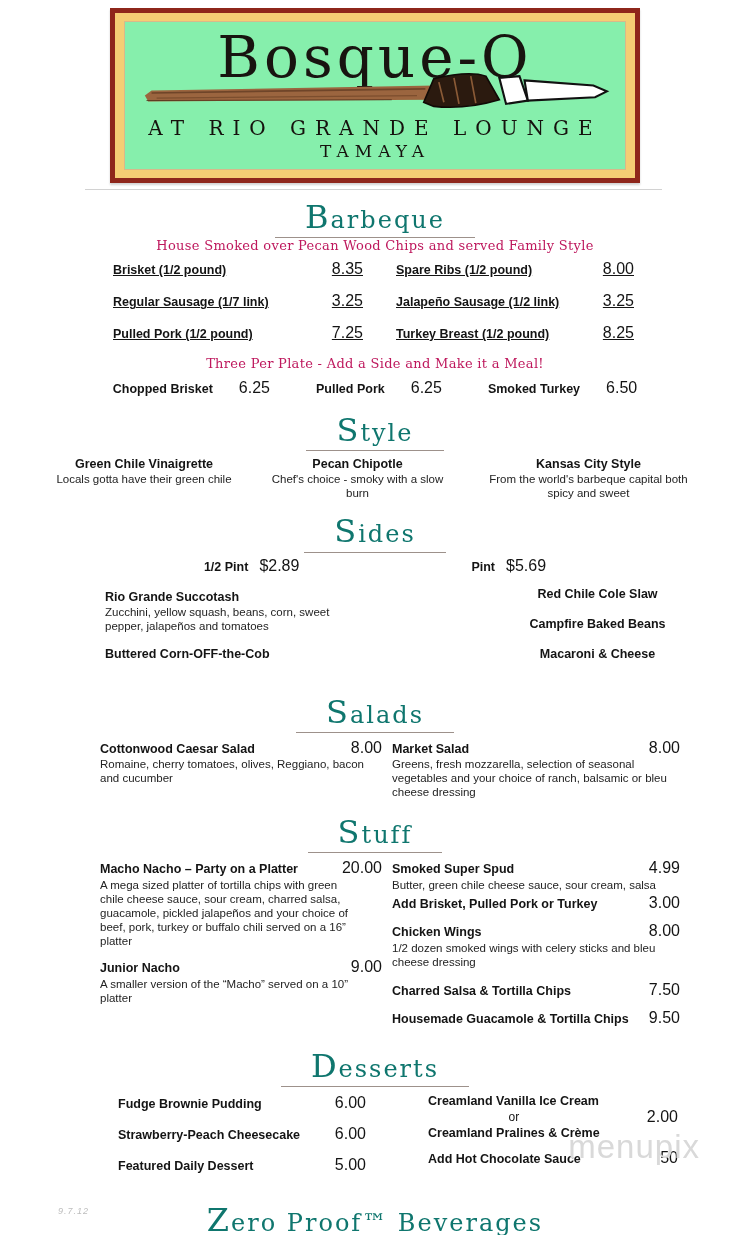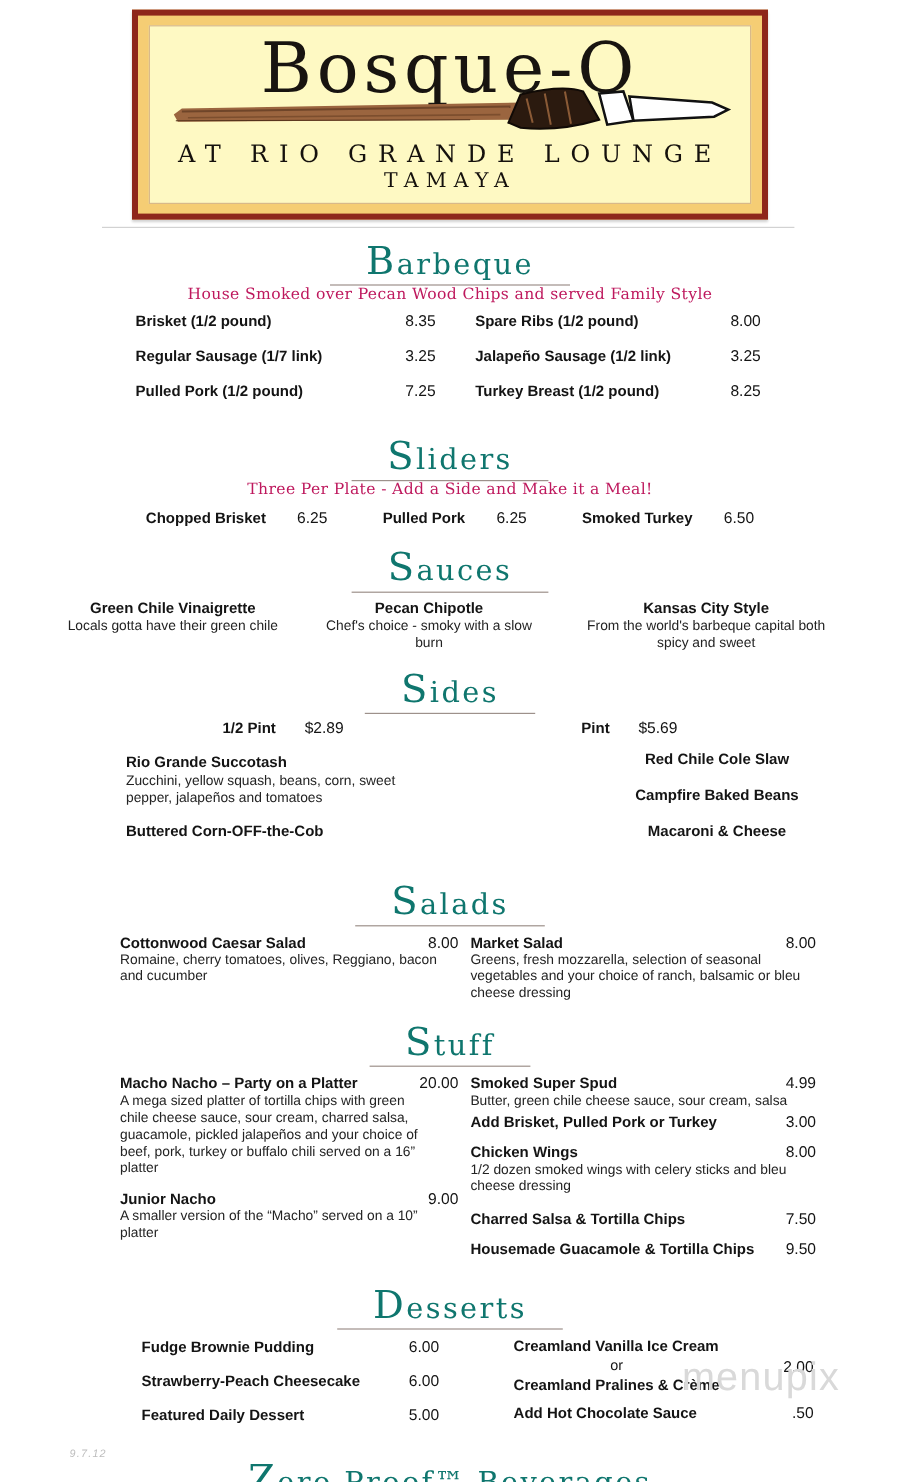--- a/index.html
+++ b/index.html
@@ -16,21 +16,21 @@
   
   .logo-frame {
     width:530px;
     margin:8px auto 0;
     border:5px solid #8e261b;
     background:#f5cd74;
     padding:8px 9px;
     box-shadow:0 2px 2px rgba(0,0,0,.18);
   }
   .logo-inner {
-    background:#fef9c3;
+    background:#86efac;
     border:1px solid #d8b98a;
     text-align:center;
     padding:6px 6px 8px;
   }
   .logo-title {
     font-family:"DejaVu Serif", serif;
     font-size:58px;
     line-height:1.0;
     letter-spacing:4px;
     color:#181410;
@@ -61,41 +61,41 @@
   }
   .sec-title::first-letter { font-size:32px; }
   .hand {
     font-family:"DejaVu Serif", serif;
     font-size:13px; letter-spacing:.3px; color:#be185d;
     text-align:center;
   }
 
   
   .nm { font-weight:bold; font-size:12.5px; }
-  .pr { font-size:13px; font-weight:normal; white-space:nowrap; }
+  .pr { font-size:16px; font-weight:normal; white-space:nowrap; }
   .ds { font-size:11.5px; line-height:1.22; color:#232323; }
   .rowline { display:flex; justify-content:space-between; align-items:baseline; }
 
   
-  .bbq-cols { display:flex; justify-content:space-between; padding:0 116px 0 113px; margin-top:7px; }
+  .bbq-cols { display:flex; justify-content:space-between; padding:0 116px 0 113px; margin-top:7px;text-decoration:underline; }
   .bbq-col { width:250px; }
   .bbq-col.right { width:238px; }
   .bbq-col .rowline { margin-bottom:14px; }
 
   
   .slider-row { display:flex; justify-content:center; gap:46px; margin-top:8px; }
   .slider-item { display:flex; gap:26px; align-items:baseline; }
 
   
   .sauce-row { display:flex; justify-content:center; gap:36px; margin-top:6px; }
   .sauce { text-align:center; }
   .sauce .ds { margin-top:1px; }
 
   
-  .sides-prices { display:flex; justify-content:center; gap:24px; margin-top:4px; font-size:12.5px; align-items:baseline; }
+  .sides-prices { display:flex; justify-content:center; gap:11px; margin-top:4px; font-size:12.5px; align-items:baseline; }
   .sides-prices .gap { width:150px; }
   .sides-cols { display:flex; padding:0 70px 0 105px; margin-top:12px; justify-content:space-between; }
   .sides-col1 { width:225px; text-align:left; }
   .sides-col2 { width:195px; text-align:center; }
   .sides-col3 { width:165px; text-align:center; }
   .sides-col2 .nm, .sides-col3 .nm { display:block; margin-bottom:16px; }
   .sides-col1 .nm2 { display:block; margin-top:14px; }
 
   
   .two-col { display:flex; justify-content:space-between; padding:0 70px 0 100px; margin-top:6px; }
@@ -184,41 +184,38 @@
         <span class="nm">Jalapeño Sausage  (1/2 link)</span>
         <span class="pr">3.25</span>
       </div>
       <div class="rowline">
         <span class="nm">Turkey Breast  (1/2 pound)</span>
         <span class="pr">8.25</span>
       </div>
     </div>
   </div>
 
-  <div class="sec-head mt-sliders">
-    <span class="sec-title">Sliders</span>
-  </div>
   <div class="hand">Three Per Plate - Add a Side and Make it a Meal!</div>
   <div class="slider-row">
     <div class="slider-item">
       <span class="nm">Chopped Brisket</span>
       <span class="pr">6.25</span>
     </div>
     <div class="slider-item">
       <span class="nm">Pulled Pork</span>
       <span class="pr">6.25</span>
     </div>
     <div class="slider-item">
       <span class="nm">Smoked Turkey</span>
       <span class="pr">6.50</span>
     </div>
   </div>
 
   <div class="sec-head mt-sauces">
-    <span class="sec-title">Sauces</span>
+    <span class="sec-title">Style</span>
   </div>
   <div class="sauce-row">
     <div class="sauce" style="width:180px">
       <div class="nm">Green Chile Vinaigrette</div>
       <div class="ds">Locals gotta have their green chile</div>
     </div>
     <div class="sauce" style="width:175px">
       <div class="nm">Pecan Chipotle</div>
       <div class="ds">Chef's choice - smoky with a slow burn</div>
     </div>

